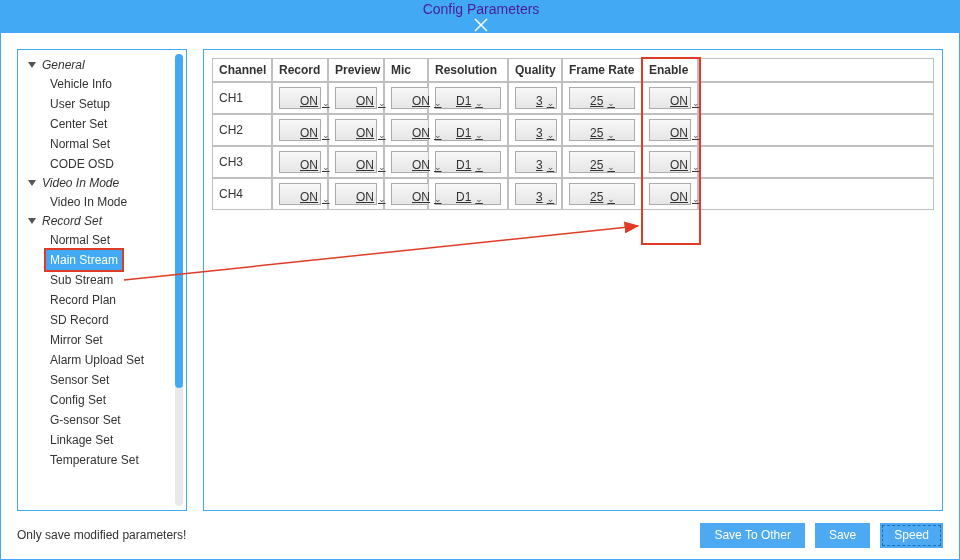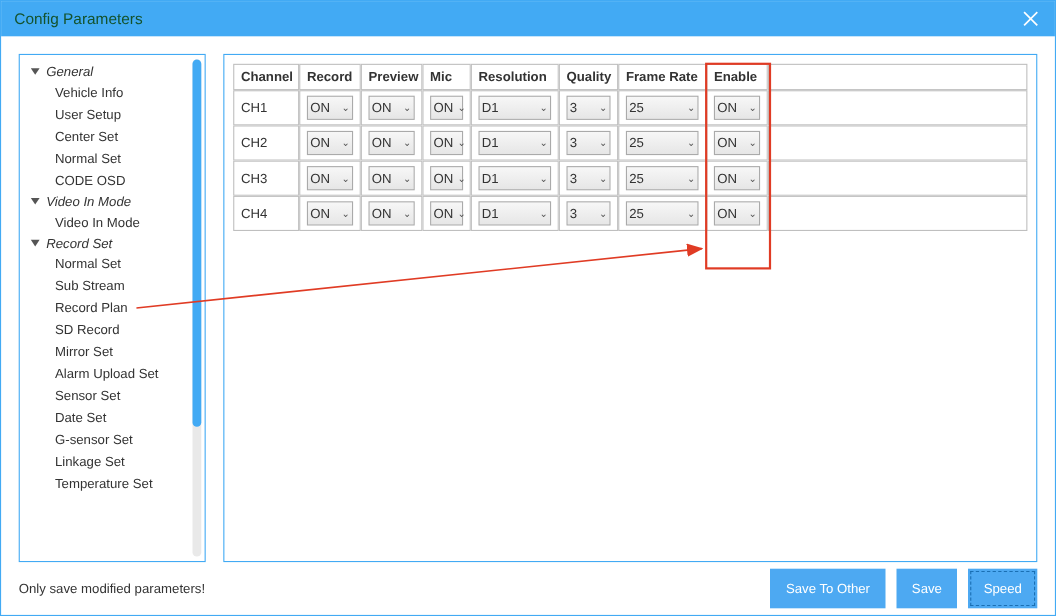--- a/index.html
+++ b/index.html
@@ -14,26 +14,27 @@
     width: 960px;
     height: 560px;
     border: 1px solid #42aaf4;
     display: flex;
     flex-direction: column;
     position: relative;
   }
   .titlebar {
     height: 32px;
     background: #42aaf4;
-    color: #14532d;
+    color: #4c1d95;
     display: flex;
     align-items: center;
     justify-content: space-between;
     padding: 0 10px 0 12px;
     font-size: 14px;
+    flex-direction: column;
   }
   .close-x {
     width: 24px; height: 24px;
     display: flex; align-items: center; justify-content: center;
     cursor: pointer;
   }
   .close-x svg { stroke: #fff; stroke-width: 1.5; }
   .body {
     flex: 1;
     display: flex;
@@ -108,28 +109,29 @@
     border: 1px solid #bfbfbf;
     padding: 4px 6px;
     text-align: left;
     height: 18px;
     font-weight: normal;
     background: #fff;
   }
   table.grid th { font-weight: bold; }
   .dd {
     display: flex;
-    align-items: center;
+    align-items: flex-end;
     justify-content: space-between;
     height: 22px;
-    padding: 0 2px;
+    padding: 0 20px;
     border: 1px solid #aaa;
     background: linear-gradient(#f7f7f7,#e6e6e6);
     cursor: pointer;
     font-size: 12px;
+    text-decoration: underline;
   }
   .dd .chev {
     margin-left: 4px;
     font-size: 9px;
     color: #555;
   }
   .col-channel { width: 60px; }
   .col-sm { width: 56px; }
   .col-mic { width: 44px; }
   .col-res { width: 80px; }
@@ -148,21 +150,21 @@
     display: flex;
     align-items: center;
     justify-content: space-between;
     padding: 0 16px;
   }
   .footer-btns { display: flex; gap: 10px; }
   .btn {
     background: #4da9f2;
     color: #fff;
     border: none;
-    height: 36px;
+    height: 25px;
     padding: 0 14px;
     font-size: 12px;
     cursor: pointer;
   }
   .btn.cancel {
     outline: 1px dashed #1a6fb3;
     outline-offset: -3px;
   }
 
   svg.arrow { position:absolute; pointer-events:none; }
@@ -209,31 +211,32 @@
                 <li><span class="leaf-row">Video In Mode</span></li>
               </ul>
             </li>
             <li>
               <div class="group-row">
                 <span class="tri"></span>
                 <span>Record Set</span>
               </div>
               <ul>
                 <li><span class="leaf-row">Normal Set</span></li>
+                <li><span class="leaf-row selected boxed" id="selected-leaf">Main Stream</span></li>
                 <li><span class="leaf-row">Sub Stream</span></li>
                 <li><span class="leaf-row">Record Plan</span></li>
                 <li><span class="leaf-row">SD Record</span></li>
                 <li><span class="leaf-row">Mirror Set</span></li>
                 <li><span class="leaf-row">Alarm Upload Set</span></li>
               </ul>
             </li>
             <li>
               <ul>
                 <li><span class="leaf-row">Sensor Set</span></li>
-                <li><span class="leaf-row">Date Set</span></li>
+                <li><span class="leaf-row">Config Set</span></li>
                 <li><span class="leaf-row">G-sensor Set</span></li>
                 <li><span class="leaf-row">Linkage Set</span></li>
                 <li><span class="leaf-row">Temperature Set</span></li>
               </ul>
             </li>
           </ul>
         </div>
       <div class="scrollbar">
         <div class="scroll-cap"></div>
         <div class="scroll-thumb"></div>

